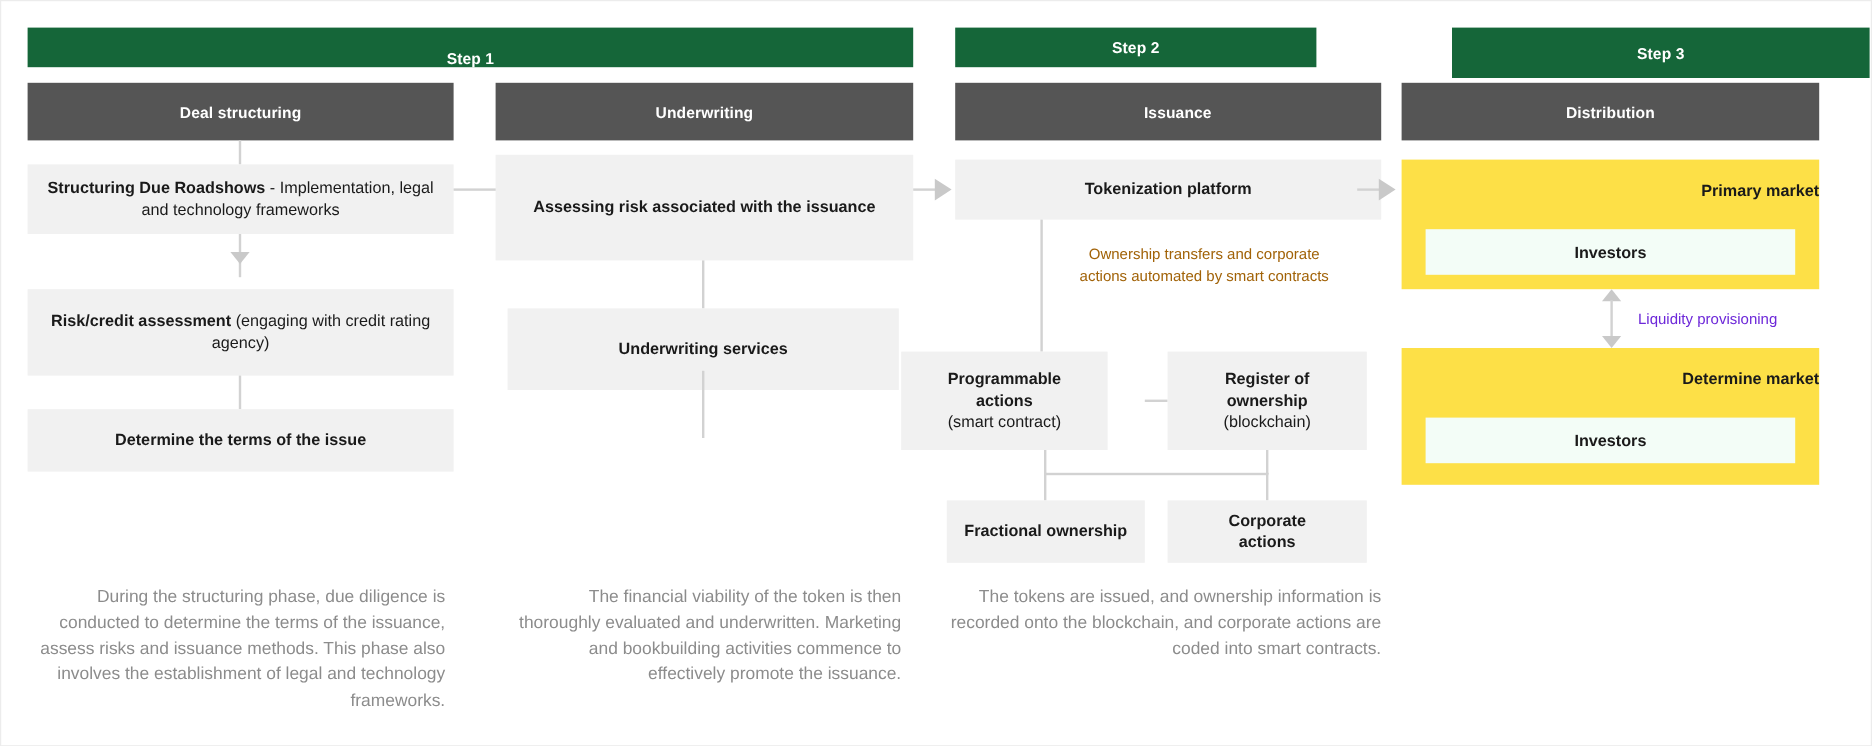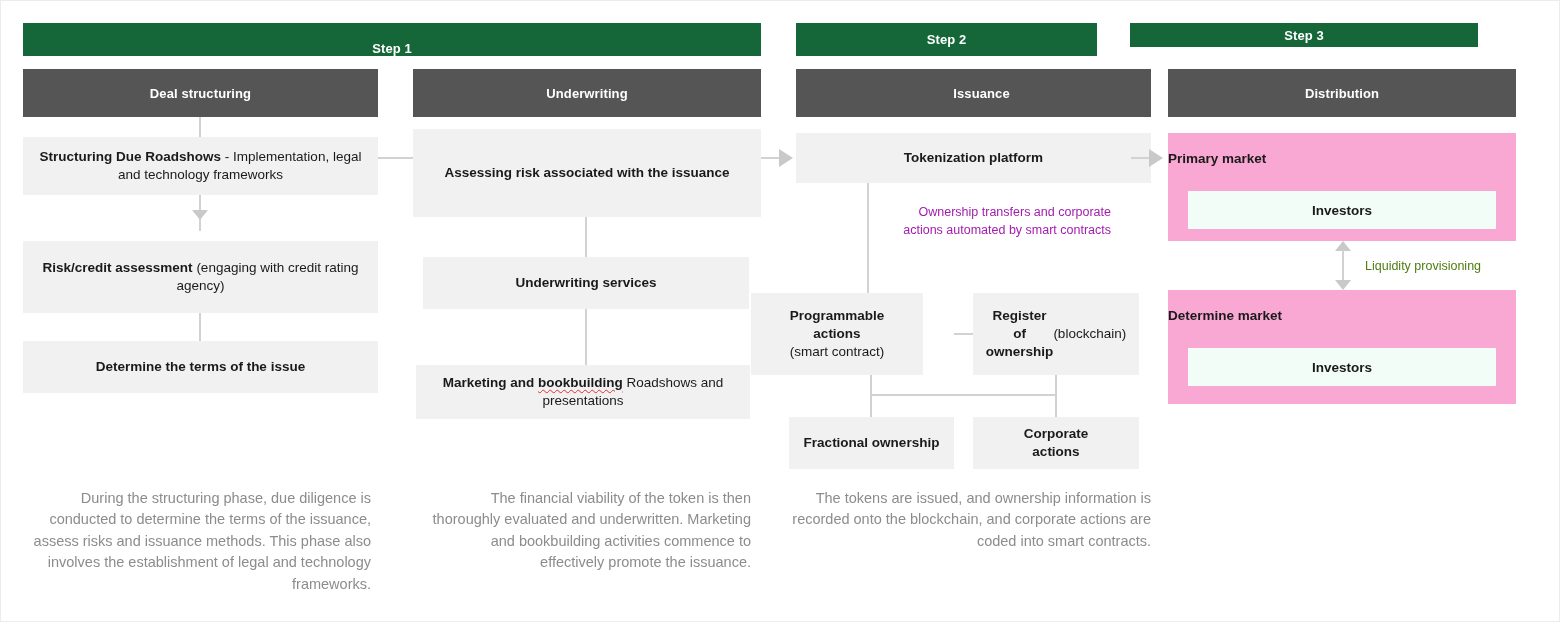--- a/index.html
+++ b/index.html
@@ -51,24 +51,24 @@
     align-items: center;
     justify-content: center;
     text-align: center;
     padding: 8px 14px;
     line-height: 1.35;
   }
   .grey-box .b { font-weight: 700; }
   .grey-box .n { font-weight: 400; }
 
   .mint-box {
-    background: #f9a8d4;
+    background: #fde047;
     display: flex;
     flex-direction: column;
-    align-items: flex-start;
+    align-items: flex-end;
     padding-top: 18px;
   }
   .mint-title {
     font-size: 13.5px;
     font-weight: 700;
     color: #1a1a1a;
     text-align: center;
   }
   .mint-inner {
     background: #f3fdf7;
@@ -81,24 +81,24 @@
   }
 
   .caption {
     color: #8c8c8c;
     font-size: 14.5px;
     line-height: 1.48;
     text-align: right;
   }
 
   .note {
-    color: #a21caf;
+    color: #a16207;
     font-size: 12.5px;
     line-height: 1.45;
-    text-align: right;
+    text-align: center;
   }
 
   
   .vline { background: #d2d2d2; width: 2px; }
   .hline { background: #d2d2d2; height: 2px; }
 
   .arrow-down {
     width: 0; height: 0;
     border-left: 8px solid transparent;
     border-right: 8px solid transparent;
@@ -112,21 +112,21 @@
   }
   .arrow-right {
     width: 0; height: 0;
     border-top: 9px solid transparent;
     border-bottom: 9px solid transparent;
     border-left: 14px solid #c9c9c9;
   }
 
   .liq-label {
     font-size: 12.5px;
-    color: #4d7c0f;
+    color: #6d28d9;
   }
 
   
   .squiggle {
     text-decoration: underline;
     text-decoration-color: #e03030;
     text-decoration-style: wavy;
     text-decoration-thickness: 1px;
     text-underline-offset: 2px;
   }
@@ -135,21 +135,21 @@
 <body>
 
 <div id="canvas">
 
   <div class="abs step-header" style="left:22px; top:22px; width:738px; height:33px;align-items:flex-end;">
     <span>Step 1</span>
   </div>
   <div class="abs step-header" style="left:795px; top:22px; width:301px; height:33px;">
     <span>Step 2</span>
   </div>
-  <div class="abs step-header" style="left:1129px; top:22px; width:348px; height:24px;">
+  <div class="abs step-header" style="left:1209px; top:22px; width:348px; height:42px;">
     <span>Step 3</span>
   </div>
 
   <div class="abs phase-header" style="left:22px; top:68px; width:355px; height:48px;">
     <span>Deal structuring</span>
   </div>
   <div class="abs phase-header" style="left:412px; top:68px; width:348px; height:48px;">
     <span>Underwriting</span>
   </div>
   <div class="abs phase-header" style="left:795px; top:68px; width:355px; height:48px;padding-left:16px;">
@@ -183,51 +183,46 @@
   </div>
 
   <div class="abs hline" style="left:377px; top:156px; width:36px; height:2px;"></div>
 
   <div class="abs grey-box" style="left:412px; top:128px; width:348px; height:88px; font-weight:700;">
     <div class="b">Assessing risk associated with the issuance</div>
   </div>
 
   <div class="abs vline" style="left:584px; top:216px; width:2px; height:40px;"></div>
 
-  <div class="abs grey-box" style="left:422px; top:256px; width:326px; height:52px; font-weight:700;">
+  <div class="abs grey-box" style="left:422px; top:256px; width:326px; height:68px; font-weight:700;">
     <div class="b">Underwriting services</div>
   </div>
 
   <div class="abs vline" style="left:584px; top:308px; width:2px; height:56px;"></div>
 
-  <div class="abs grey-box" style="left:415px; top:364px; width:334px; height:54px;">
-    <div>
-      <span class="b">Marketing and </span><span class="b squiggle">bookbuilding</span><span class="n"> Roadshows and presentations</span>
-    </div>
-  </div>
 
   <div class="abs hline" style="left:760px; top:156px; width:20px; height:2px;"></div>
   <div class="abs arrow-right" style="left:778px; top:148px;"></div>
 
   <div class="abs grey-box" style="left:795px; top:132px; width:355px; height:50px; font-weight:700;">
     <div class="b">Tokenization platform</div>
   </div>
 
   <div class="abs vline" style="left:866px; top:182px; width:2px; height:110px;"></div>
 
   <div class="abs note" style="left:895px; top:202px; width:215px;">Ownership transfers and corporate actions automated by smart contracts</div>
 
   <div class="abs grey-box" style="left:750px; top:292px; width:172px; height:82px; flex-direction:column;">
     <div class="b">Programmable actions</div>
     <div class="n">(smart contract)</div>
   </div>
 
   <div class="abs hline" style="left:953px; top:332px; width:19px; height:2px;"></div>
 
-  <div class="abs grey-box" style="left:972px; top:292px; width:166px; height:82px; flex-direction:row;">
+  <div class="abs grey-box" style="left:972px; top:292px; width:166px; height:82px; flex-direction:column;">
     <div class="b">Register of ownership</div>
     <div class="n">(blockchain)</div>
   </div>
 
   <div class="abs vline" style="left:869px; top:374px; width:2px; height:20px;"></div>
   <div class="abs vline" style="left:1054px; top:374px; width:2px; height:20px;"></div>
   <div class="abs hline" style="left:869px; top:393px; width:187px; height:2px;"></div>
   <div class="abs vline" style="left:869px; top:393px; width:2px; height:23px;"></div>
   <div class="abs vline" style="left:1054px; top:393px; width:2px; height:23px;"></div>
 

